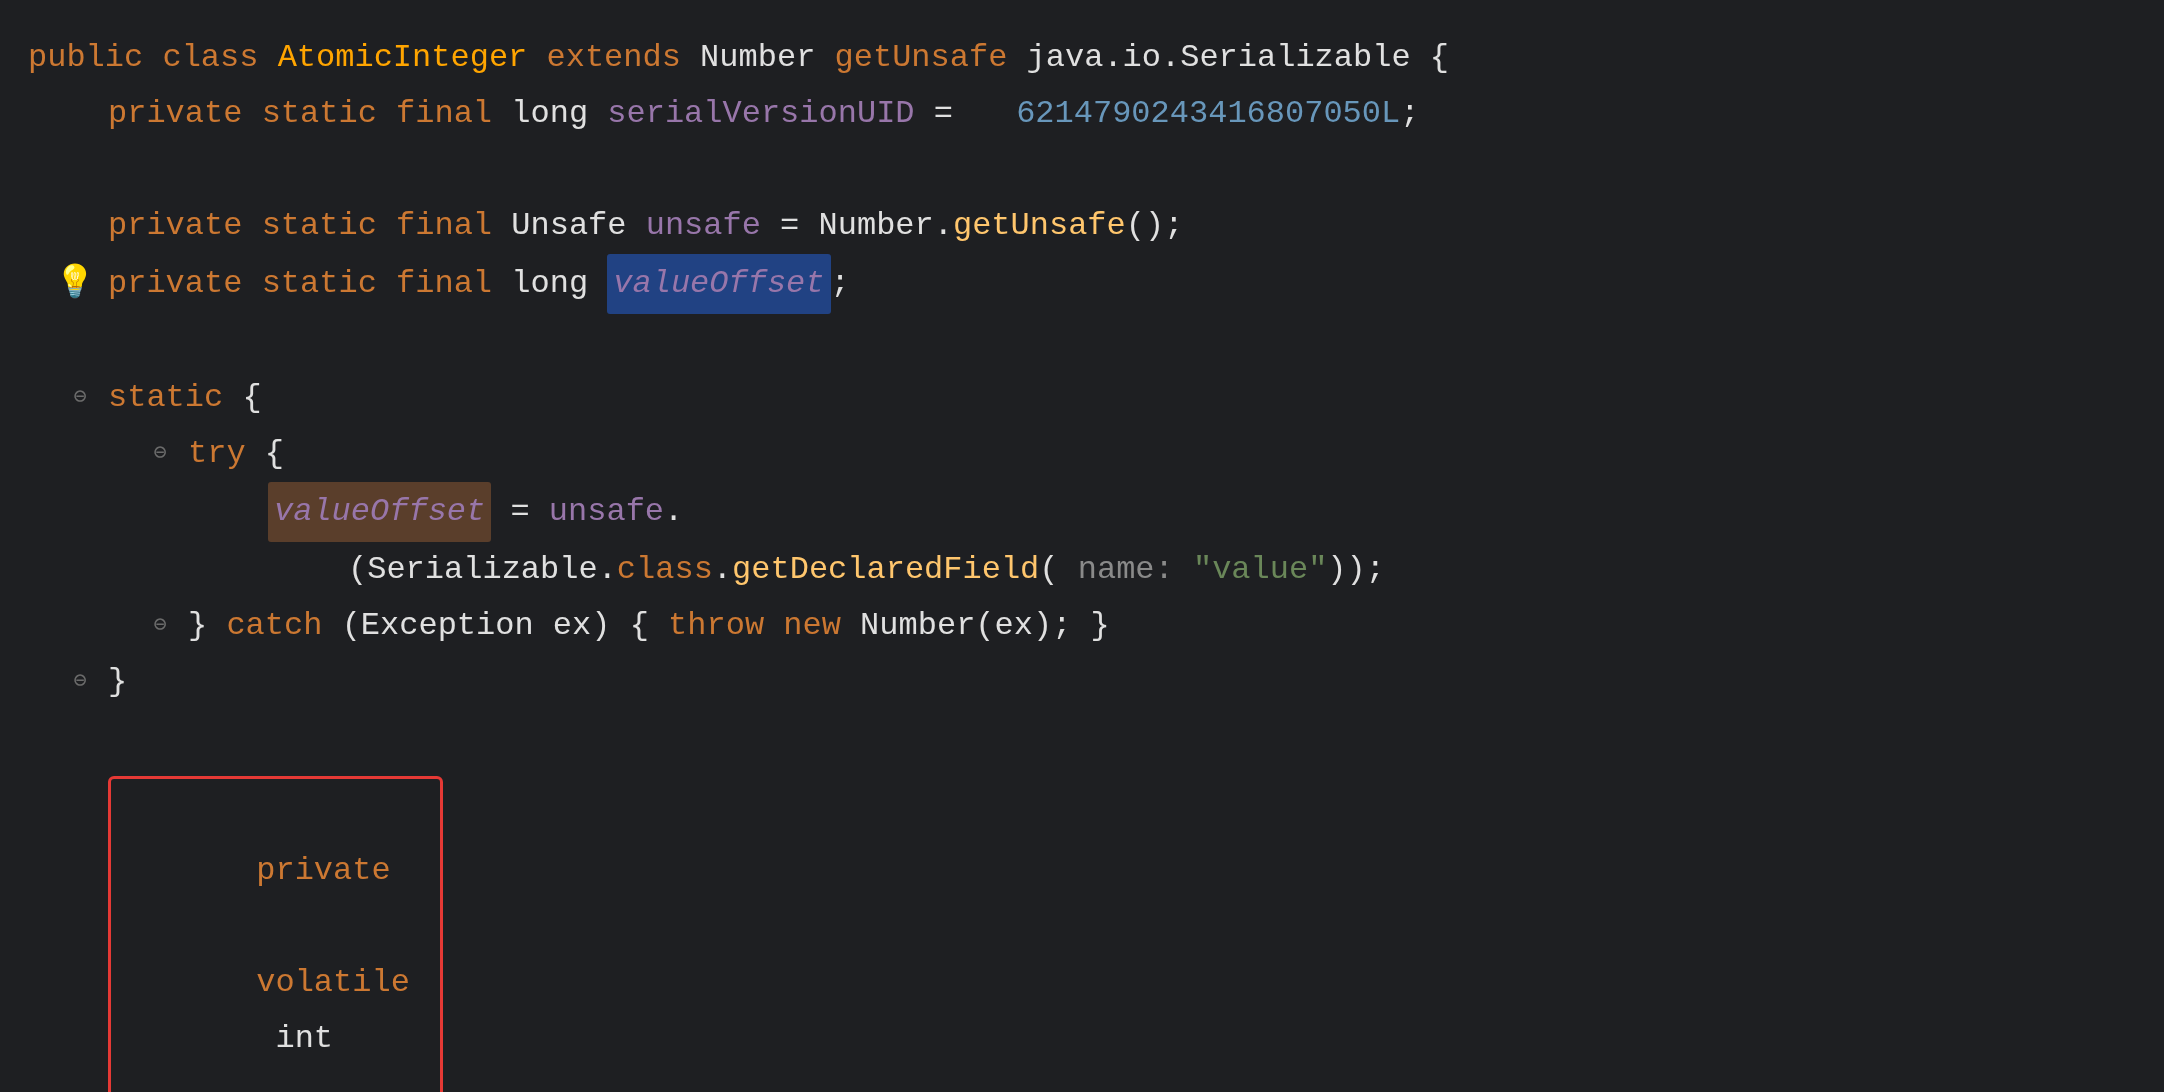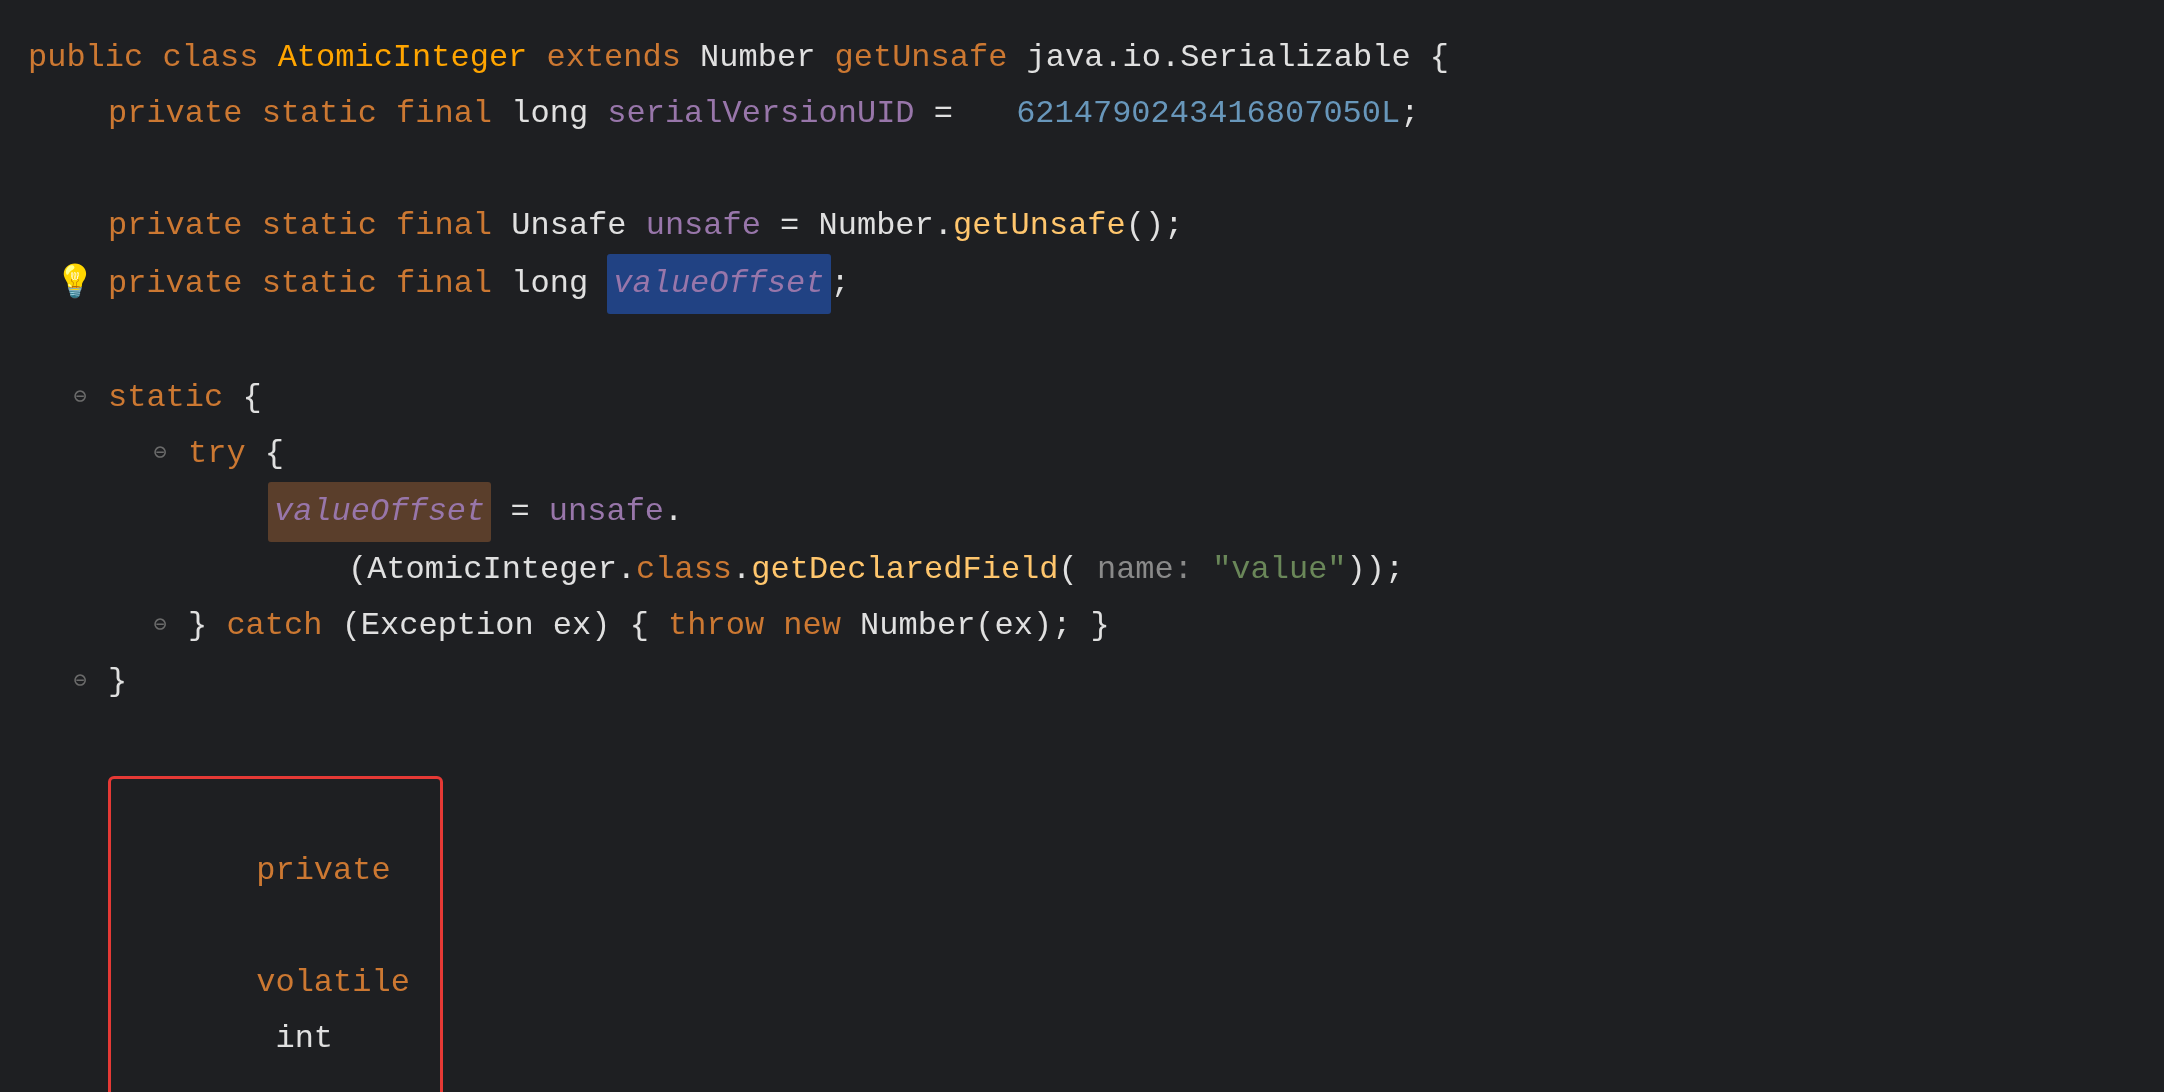--- a/index.html
+++ b/index.html
@@ -143,21 +143,21 @@
   </div>
 
   <div class="code-line indent3">
     <span class="field-highlight" style="padding: 2px 6px; border-radius: 3px;">valueOffset</span>
     <span class="text-white"> = </span>
     <span class="kw-italic-purple">unsafe</span>
     <span class="text-white">.</span>
   </div>
 
   <div class="code-line indent4">
-    <span class="text-white">(AtomicInteger.</span>
+    <span class="text-white">(Serializable.</span>
     <span class="kw-orange">class</span>
     <span class="text-white">.</span>
     <span class="method-yellow">getDeclaredField</span>
     <span class="text-white">( </span>
     <span class="param-label">name:</span>
     <span class="text-white"> </span>
     <span class="type-green">"value"</span>
     <span class="text-white">));</span>
   </div>
 

